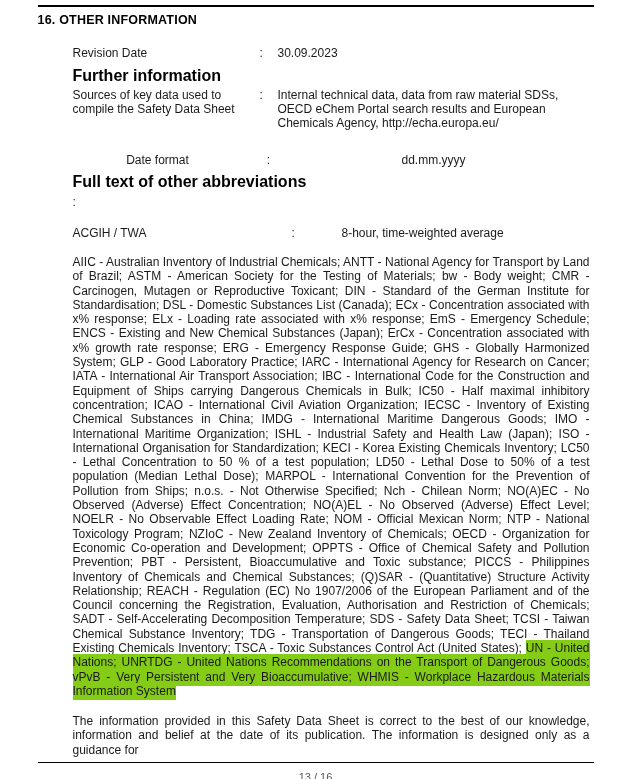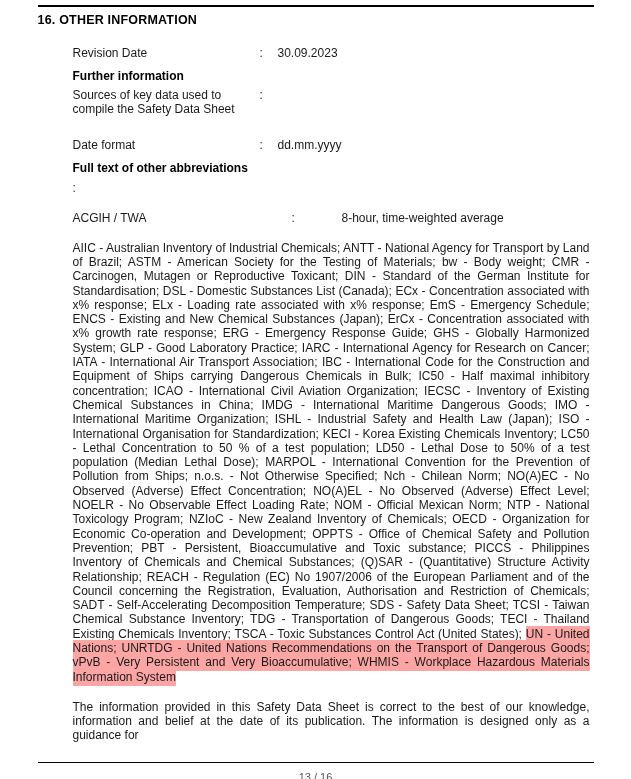--- a/index.html
+++ b/index.html
@@ -33,38 +33,38 @@
   }
   .field-row {
     display: grid;
     grid-template-columns: 187px 18px 1fr;
     align-items: start;
   }
   .field-label { max-width: 170px; }
   .field-value { max-width: 356px; }
   .subheading {
     margin: 0;
-    font-size: 12px;
+    font-size: 16px;
     font-weight: bold;
     color: #000;
   }
   .mt-20 { margin-top: 19px; }
   .mt-8  { margin-top: 8px; }
   .mt-5  { margin-top: 5px; }
-  .mt-22 { margin-top: 22px; }
+  .mt-22 { margin-top: 22px; text-align: center; }
   .mt-6  { margin-top: 6px; }
   .mt-16 { margin-top: 16px; gap: 32px; }
   .para {
     margin: 0;
     text-align: justify;
   }
   .abbrev-para { margin-top: 15px; }
   .disclaimer-para { margin-top: 16px; }
   mark.hl {
-    background: #fca5a5;
+    background: #84cc16;
     color: inherit;
     padding: 1px 0 2px 0;
   }
   .footer-rule {
     position: absolute;
     left: 10px; right: 10px; top: 762px;
     border-top: 1.5px solid #000;
   }
   .page-number {
     position: absolute;
@@ -90,20 +90,21 @@
       <span class="field-label">Revision Date</span>
       <span class="field-colon">:</span>
       <span class="field-value">30.09.2023</span>
     </div>
 
     <h2 class="subheading mt-8">Further information</h2>
 
     <div class="field-row mt-5">
       <span class="field-label">Sources of key data used to compile the Safety Data Sheet</span>
       <span class="field-colon">:</span>
+      <span class="field-value">Internal technical data, data from raw material SDSs, OECD eChem Portal search results and European Chemicals Agency, http://echa.europa.eu/</span>
     </div>
 
     <div class="field-row mt-22">
       <span class="field-label">Date format</span>
       <span class="field-colon">:</span>
       <span class="field-value">dd.mm.yyyy</span>
     </div>
 
     <h2 class="subheading mt-8">Full text of other abbreviations</h2>
 

